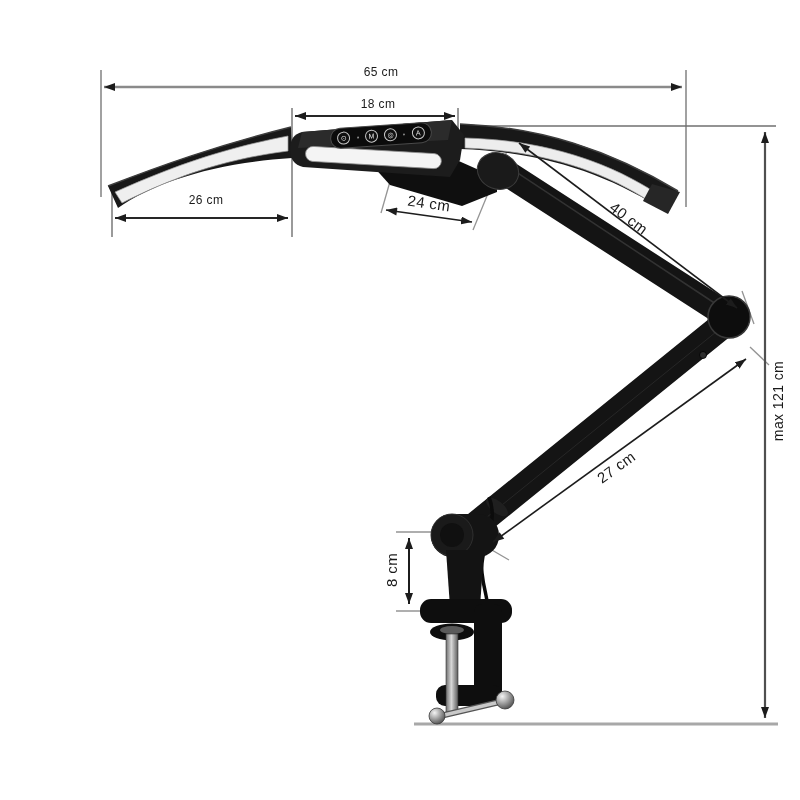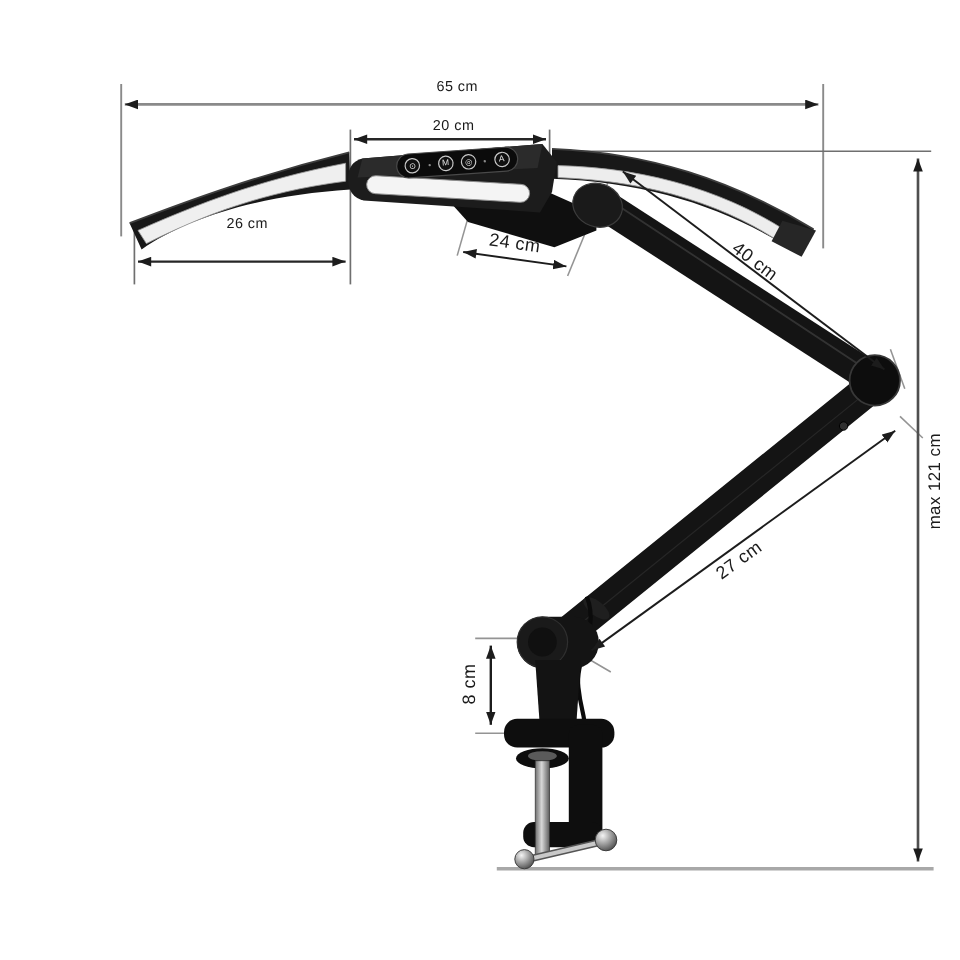--- a/index.html
+++ b/index.html
@@ -143,21 +143,21 @@
     <span class="ctrl-btn">
       <span>◎</span>
     </span>
     <span class="ctrl-dot"></span>
     <span class="ctrl-btn">
       <span>A</span>
     </span>
   </div>
 
   <div class="dim-label" style="left:381px; top:72px;">65 cm</div>
-  <div class="dim-label" style="left:378px; top:104px;">20 cm</div>
-  <div class="dim-label" style="left:206px; top:186px;">26 cm</div>
+  <div class="dim-label" style="left:378px; top:104px;">18 cm</div>
+  <div class="dim-label" style="left:206px; top:200px;">26 cm</div>
   <div class="dim-label small rot8" style="left:429px; top:203px;">24 cm</div>
   <div class="dim-label small rot37" style="left:629px; top:218px;">40 cm</div>
   <div class="dim-label small rotm36" style="left:616px; top:467px;">27 cm</div>
   <div class="dim-label small rotm90" style="left:391px; top:570px;">8 cm</div>
   <div class="dim-label tiny rotm90" style="left:778px; top:401px;">max 121 cm</div>
 
 </div>
 
 </body></html>

